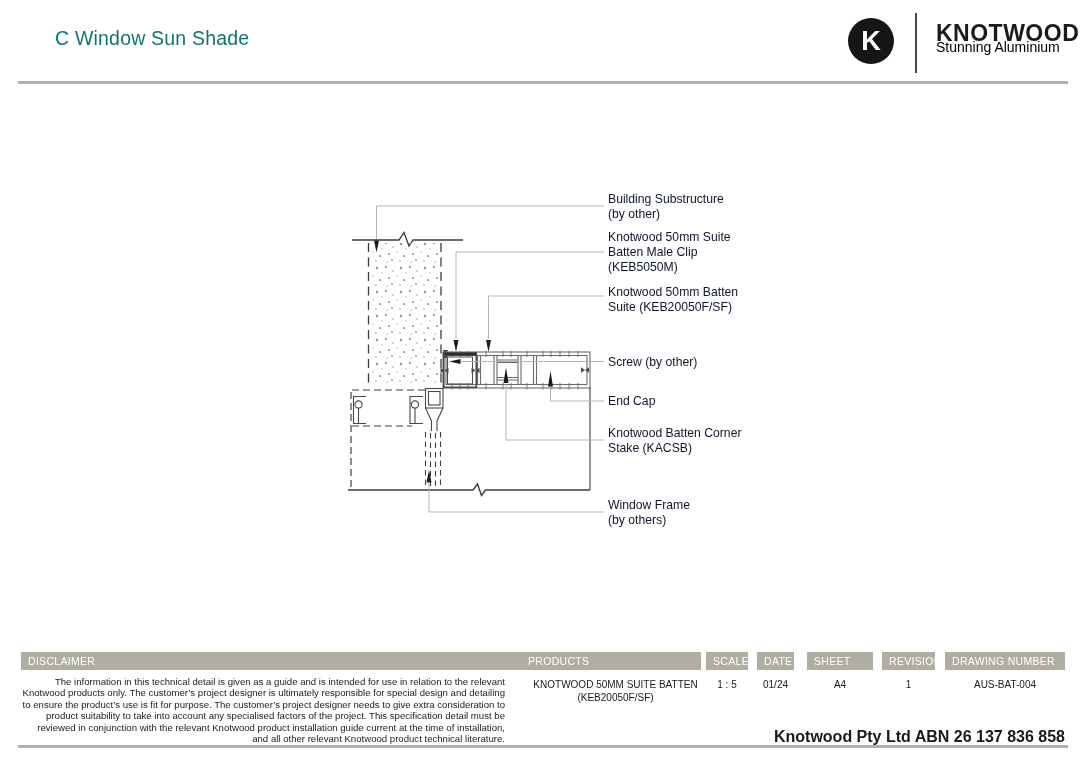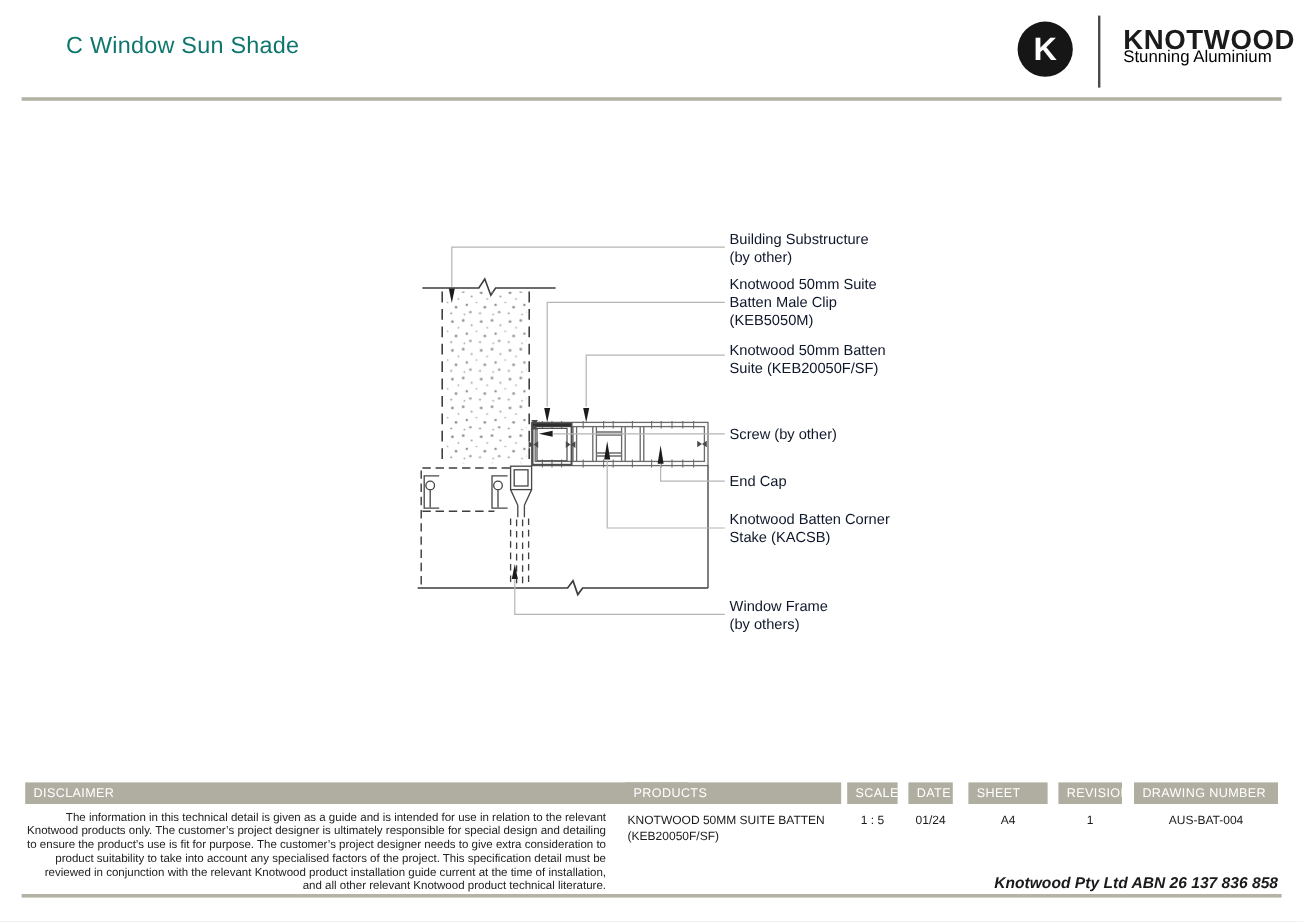--- a/index.html
+++ b/index.html
@@ -41,24 +41,24 @@
   .cell-value{
     position:absolute;top:678px;font-size:10px;color:#1a1a1a;text-align:center;
     line-height:13px;
   }
   .disclaimer-body{
     position:absolute;left:21px;top:676px;width:484px;font-size:9.6px;
     line-height:11.4px;color:#222222;text-align:right;
   }
   .products-value{
     position:absolute;left:523px;top:678px;width:185px;font-size:10px;
-    line-height:13px;color:#1a1a1a;text-align:left;
+    line-height:13px;color:#1a1a1a;text-align:center;
   }
   .abn-line{
-    position:absolute;right:21px;top:728px;font-size:13px;font-weight:bold;color:#1a1a1a;font-style:italic;
+    position:absolute;right:21px;top:728px;font-size:16px;font-weight:bold;color:#1a1a1a;
   }
 </style>
 </head>
 <body>
 
 <div class="sheet">
 
   <div class="page-title">C Window Sun Shade</div>
   <div class="logo-circle">
     <span>K</span>

